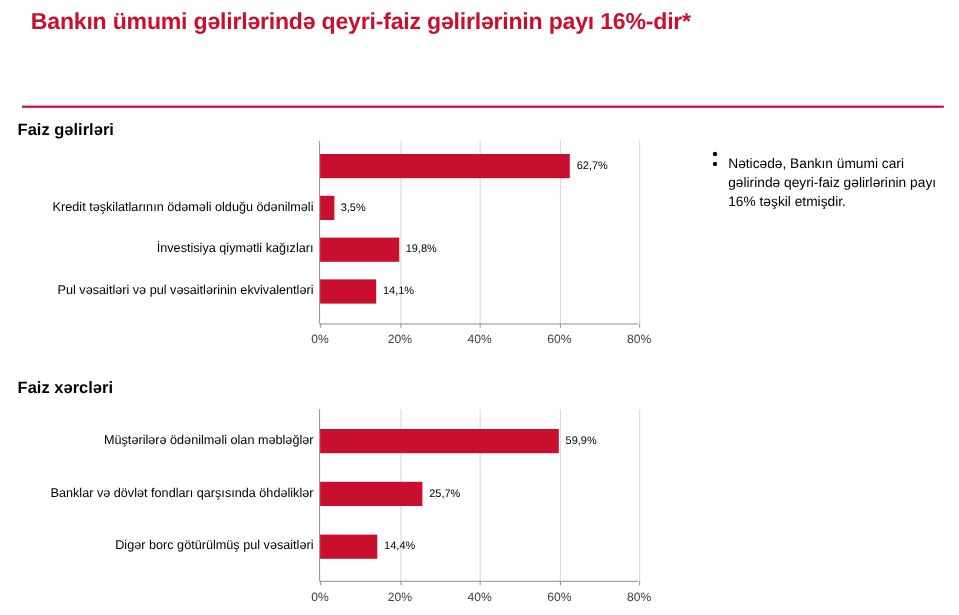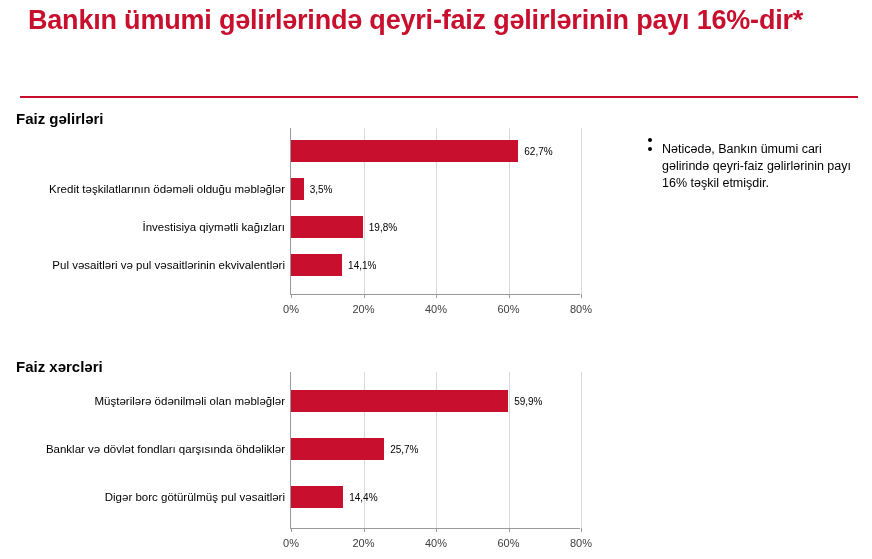--- a/index.html
+++ b/index.html
@@ -9,41 +9,41 @@
     background: #ffffff;
     font-family: "Liberation Sans", sans-serif;
     overflow: hidden;
   }
   .page { position: relative; width: 872px; height: 559px; }
 
   .slide-title {
     position: absolute;
     left: 28px; top: 6px;
     width: 830px;
-    font-size: 27px;
+    font-size: 21px;
     font-weight: bold;
     color: #C8102E;
     letter-spacing: -0.2px;
     line-height: 28px;
   }
   .title-rule {
     position: absolute;
     left: 20px; top: 96px;
     width: 838px; height: 2px;
     background: #C8102E;
   }
 
   .section-label {
     position: absolute;
     font-size: 15px;
     font-weight: bold;
     color: #000000;
   }
   #sec1-label { left: 16px; top: 110px; }
-  #sec2-label { left: 16px; top: 358px; }
+  #sec2-label { left: 16px; top: 344px; }
 
   
   .chart {
     position: absolute;
   }
   #chart1 { left: 0px; top: 128px; width: 640px; height: 190px; }
   #chart2 { left: 0px; top: 372px; width: 640px; height: 180px; }
 
   .plot {
     position: absolute;
@@ -162,21 +162,21 @@
         <div class="tick" style="left: 217.5px; bottom: -4px;"></div>
         <div class="tick-label" style="left: 217.5px; bottom: -21px;">60%</div>
         <div class="gridcol" style="left: 290px;"></div>
         <div class="tick" style="left: 290px; bottom: -4px;"></div>
         <div class="tick-label" style="left: 290px; bottom: -21px;">80%</div>
         <div class="row" style="top: 12px; height: 22px; width: 227.287px;">
           <div class="bar" style="width: 100%; background: rgb(200, 16, 46);"></div>
           <div class="bar-value" style="left: 100%;">62,7%</div>
         </div>
         <div class="row" style="top: 50px; height: 22px; width: 12.6875px;">
-          <div class="row-label">Kredit təşkilatlarının ödəməli olduğu məbləğlər</div>
+          <div class="row-label">Kredit təşkilatlarının ödəməli olduğu ödənilməli</div>
           <div class="bar" style="width: 100%; background: rgb(200, 16, 46);"></div>
           <div class="bar-value" style="left: 100%;">3,5%</div>
         </div>
         <div class="row" style="top: 88px; height: 22px; width: 71.775px;">
           <div class="row-label">İnvestisiya qiymətli kağızları</div>
           <div class="bar" style="width: 100%; background: rgb(200, 16, 46);"></div>
           <div class="bar-value" style="left: 100%;">19,8%</div>
         </div>
         <div class="row" style="top: 126px; height: 22px; width: 51.1125px;">
           <div class="row-label">Pul vəsaitləri və pul vəsaitlərinin ekvivalentləri</div>

